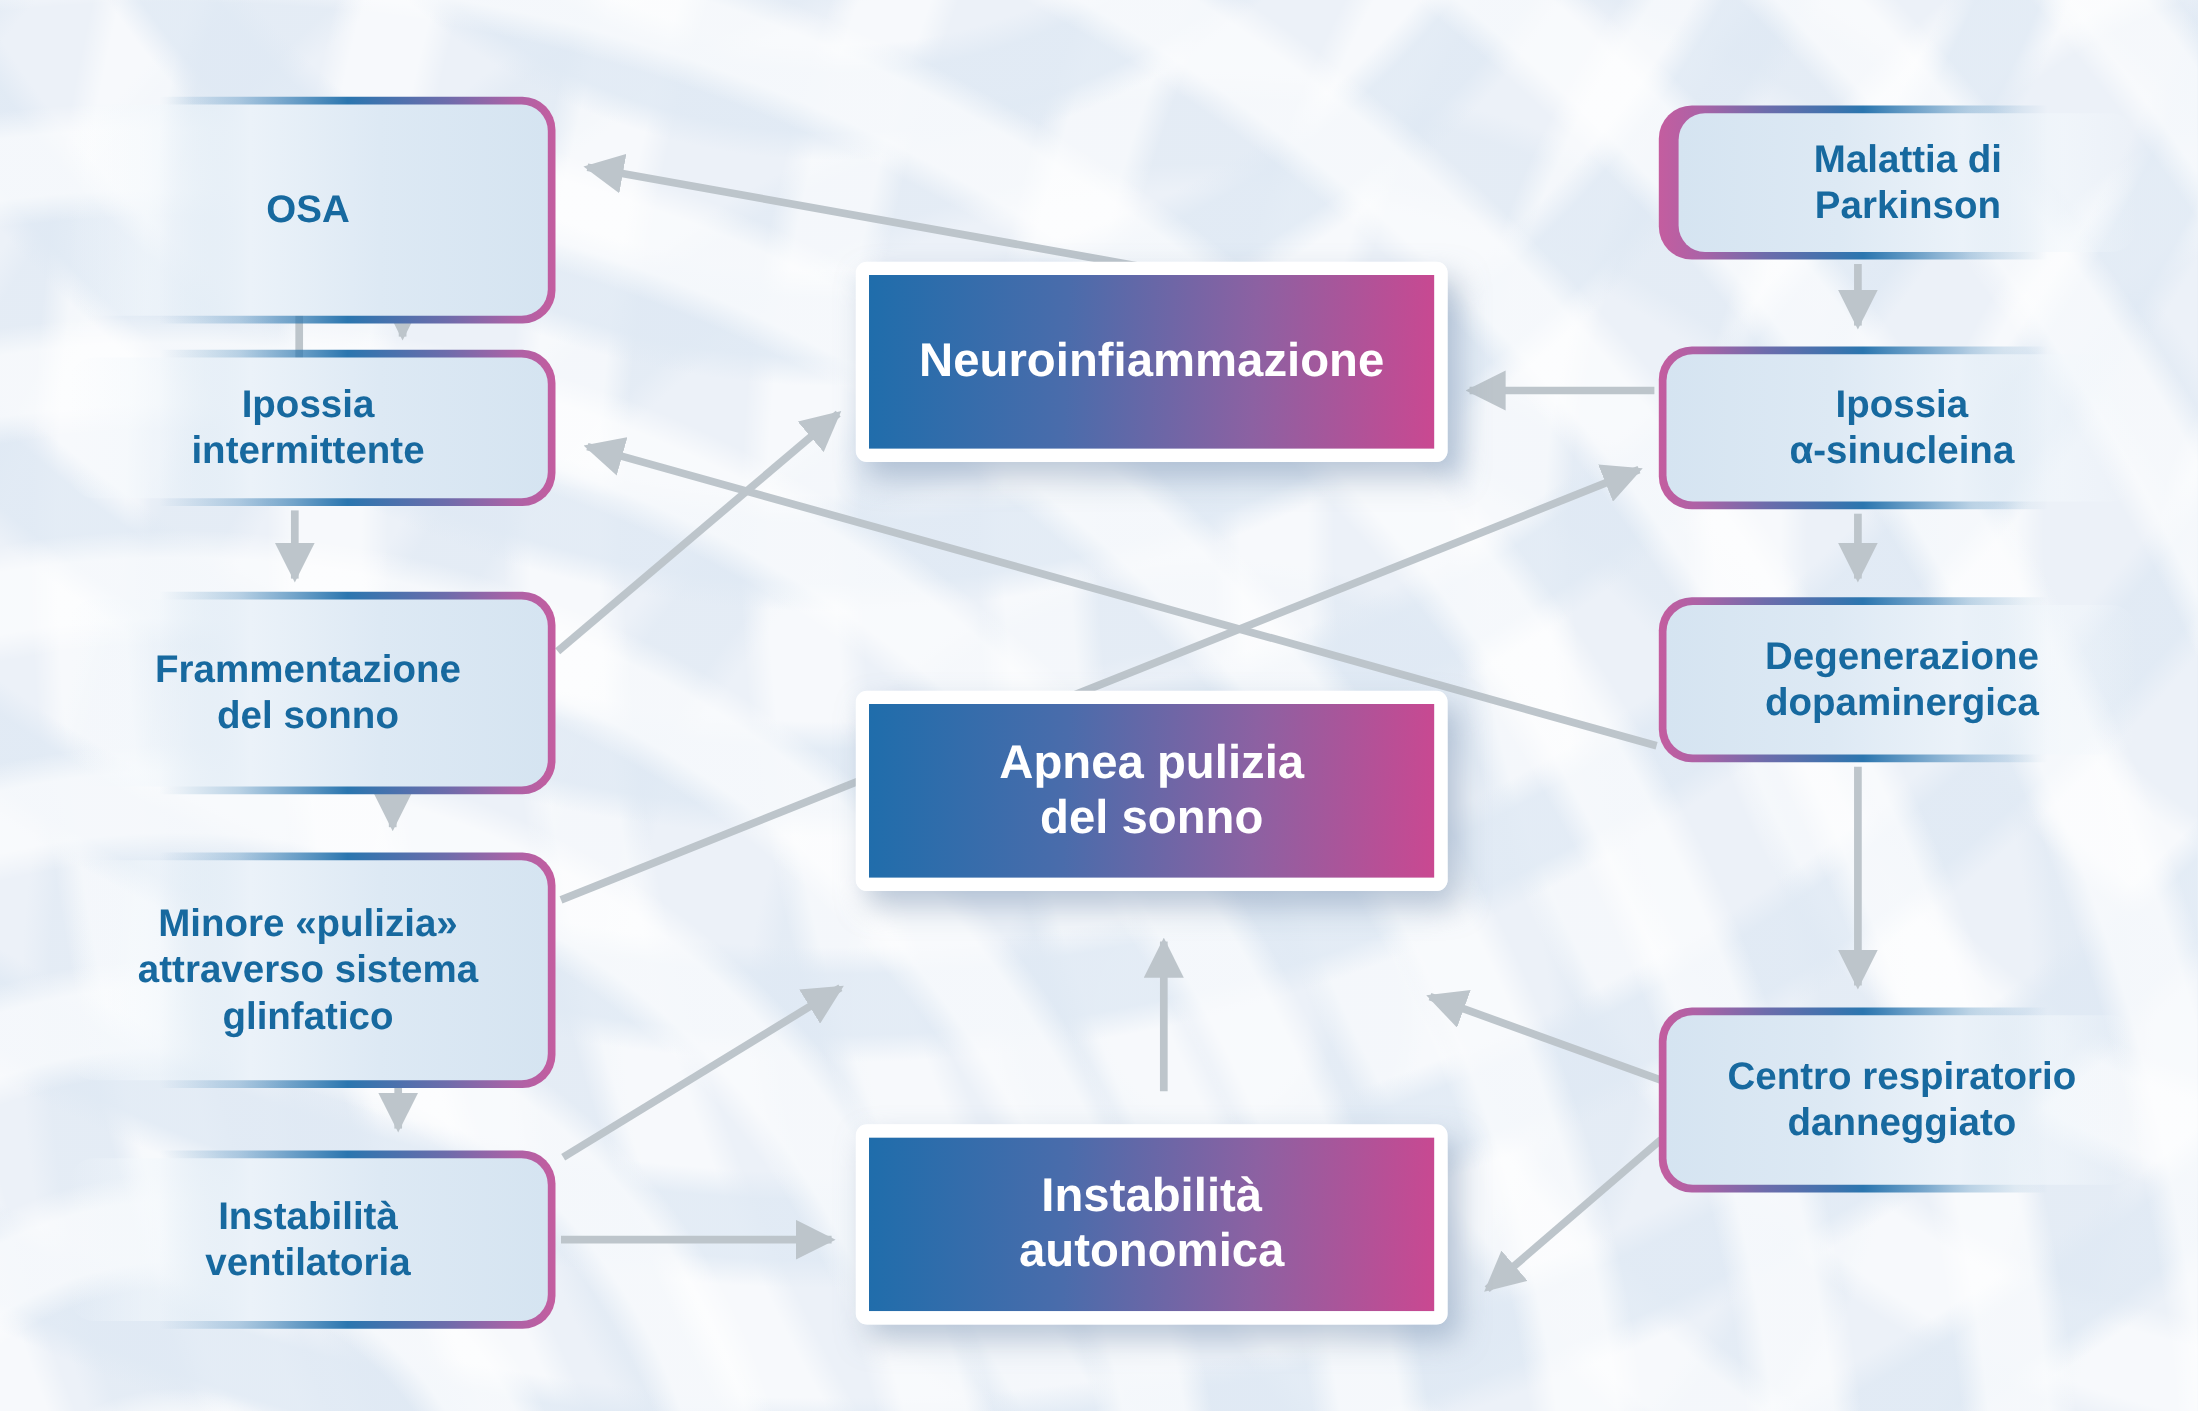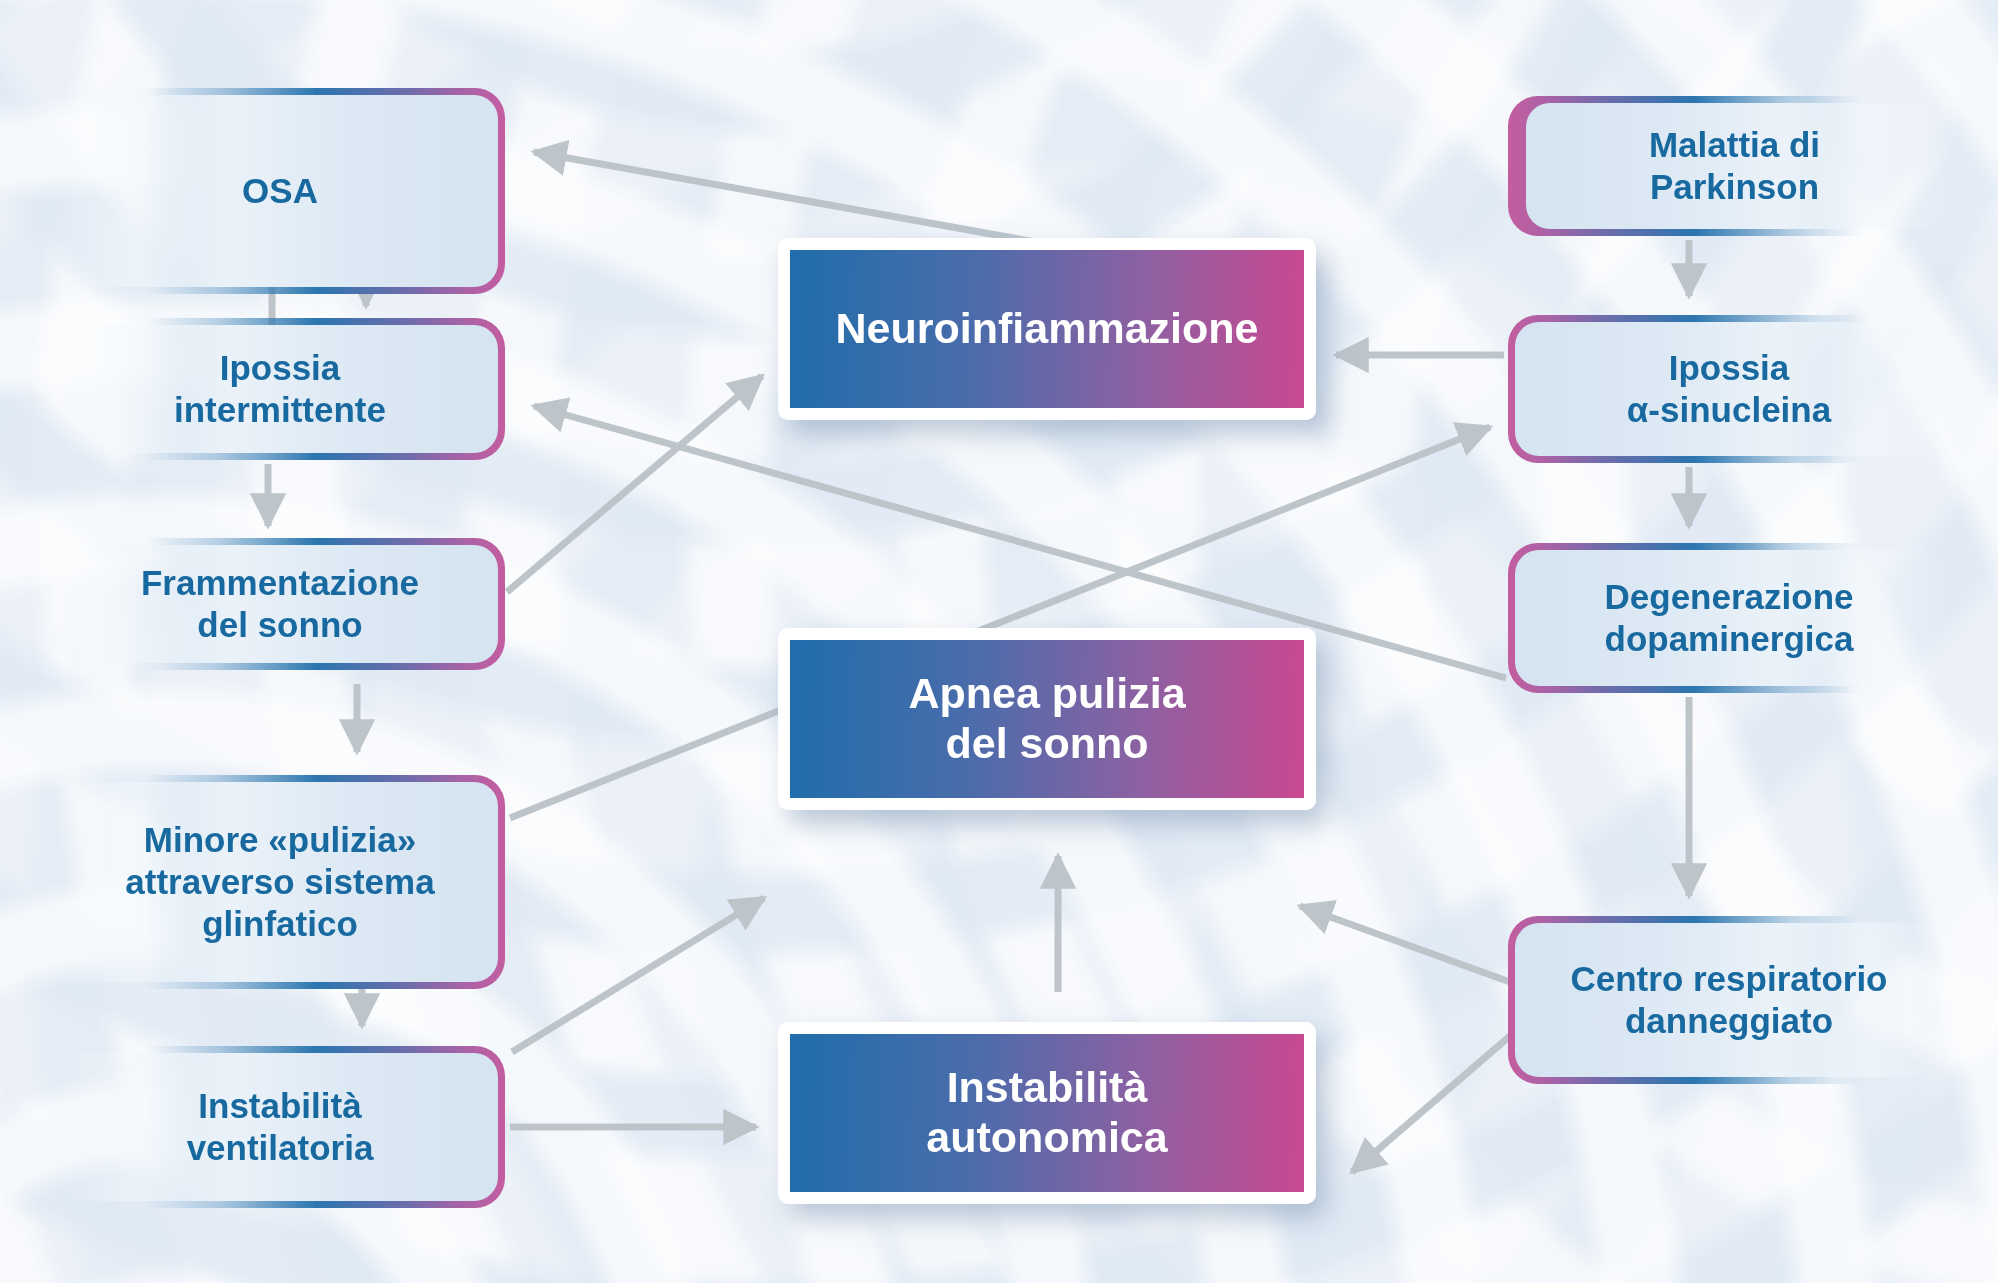--- a/index.html
+++ b/index.html
@@ -32,21 +32,21 @@
     border:12px solid #ffffff;border-radius:10px;
     display:flex;align-items:center;justify-content:center;text-align:center;
     background:linear-gradient(92deg,#1f6dab 0%,#4a6cab 35%,#8c61a2 68%,#ca4891 100%);
     box-shadow:10px 14px 26px rgba(125,150,180,.5);
   }
   .lbl2{white-space:pre-line;color:#ffffff;font-weight:700;font-size:43px;line-height:1.16;}
 
   
   .n-osa          {left:55px;  top:88px;  width:450px; height:206px;}
   .n-ipossia      {left:55px;  top:318px; width:450px; height:142px;}
-  .n-frammentazione{left:55px; top:538px; width:450px; height:132px;}
+  .n-frammentazione{left:55px; top:538px; width:450px; height:184px;}
   .n-minore       {left:55px;  top:775px; width:450px; height:214px;}
   .n-instab-vent  {left:55px;  top:1046px;width:450px; height:162px;}
 
   .n-malattia     {left:1508px;top:96px;  width:442px; height:140px;padding-left:18px;}
   .n-accumulo     {left:1508px;top:315px; width:442px; height:148px;}
   .n-degenerazione{left:1508px;top:543px; width:442px; height:150px;}
   .n-centro       {left:1508px;top:916px; width:442px; height:168px;}
 
   .n-neuro{top:238px;}
   .n-apnea{top:628px;}

